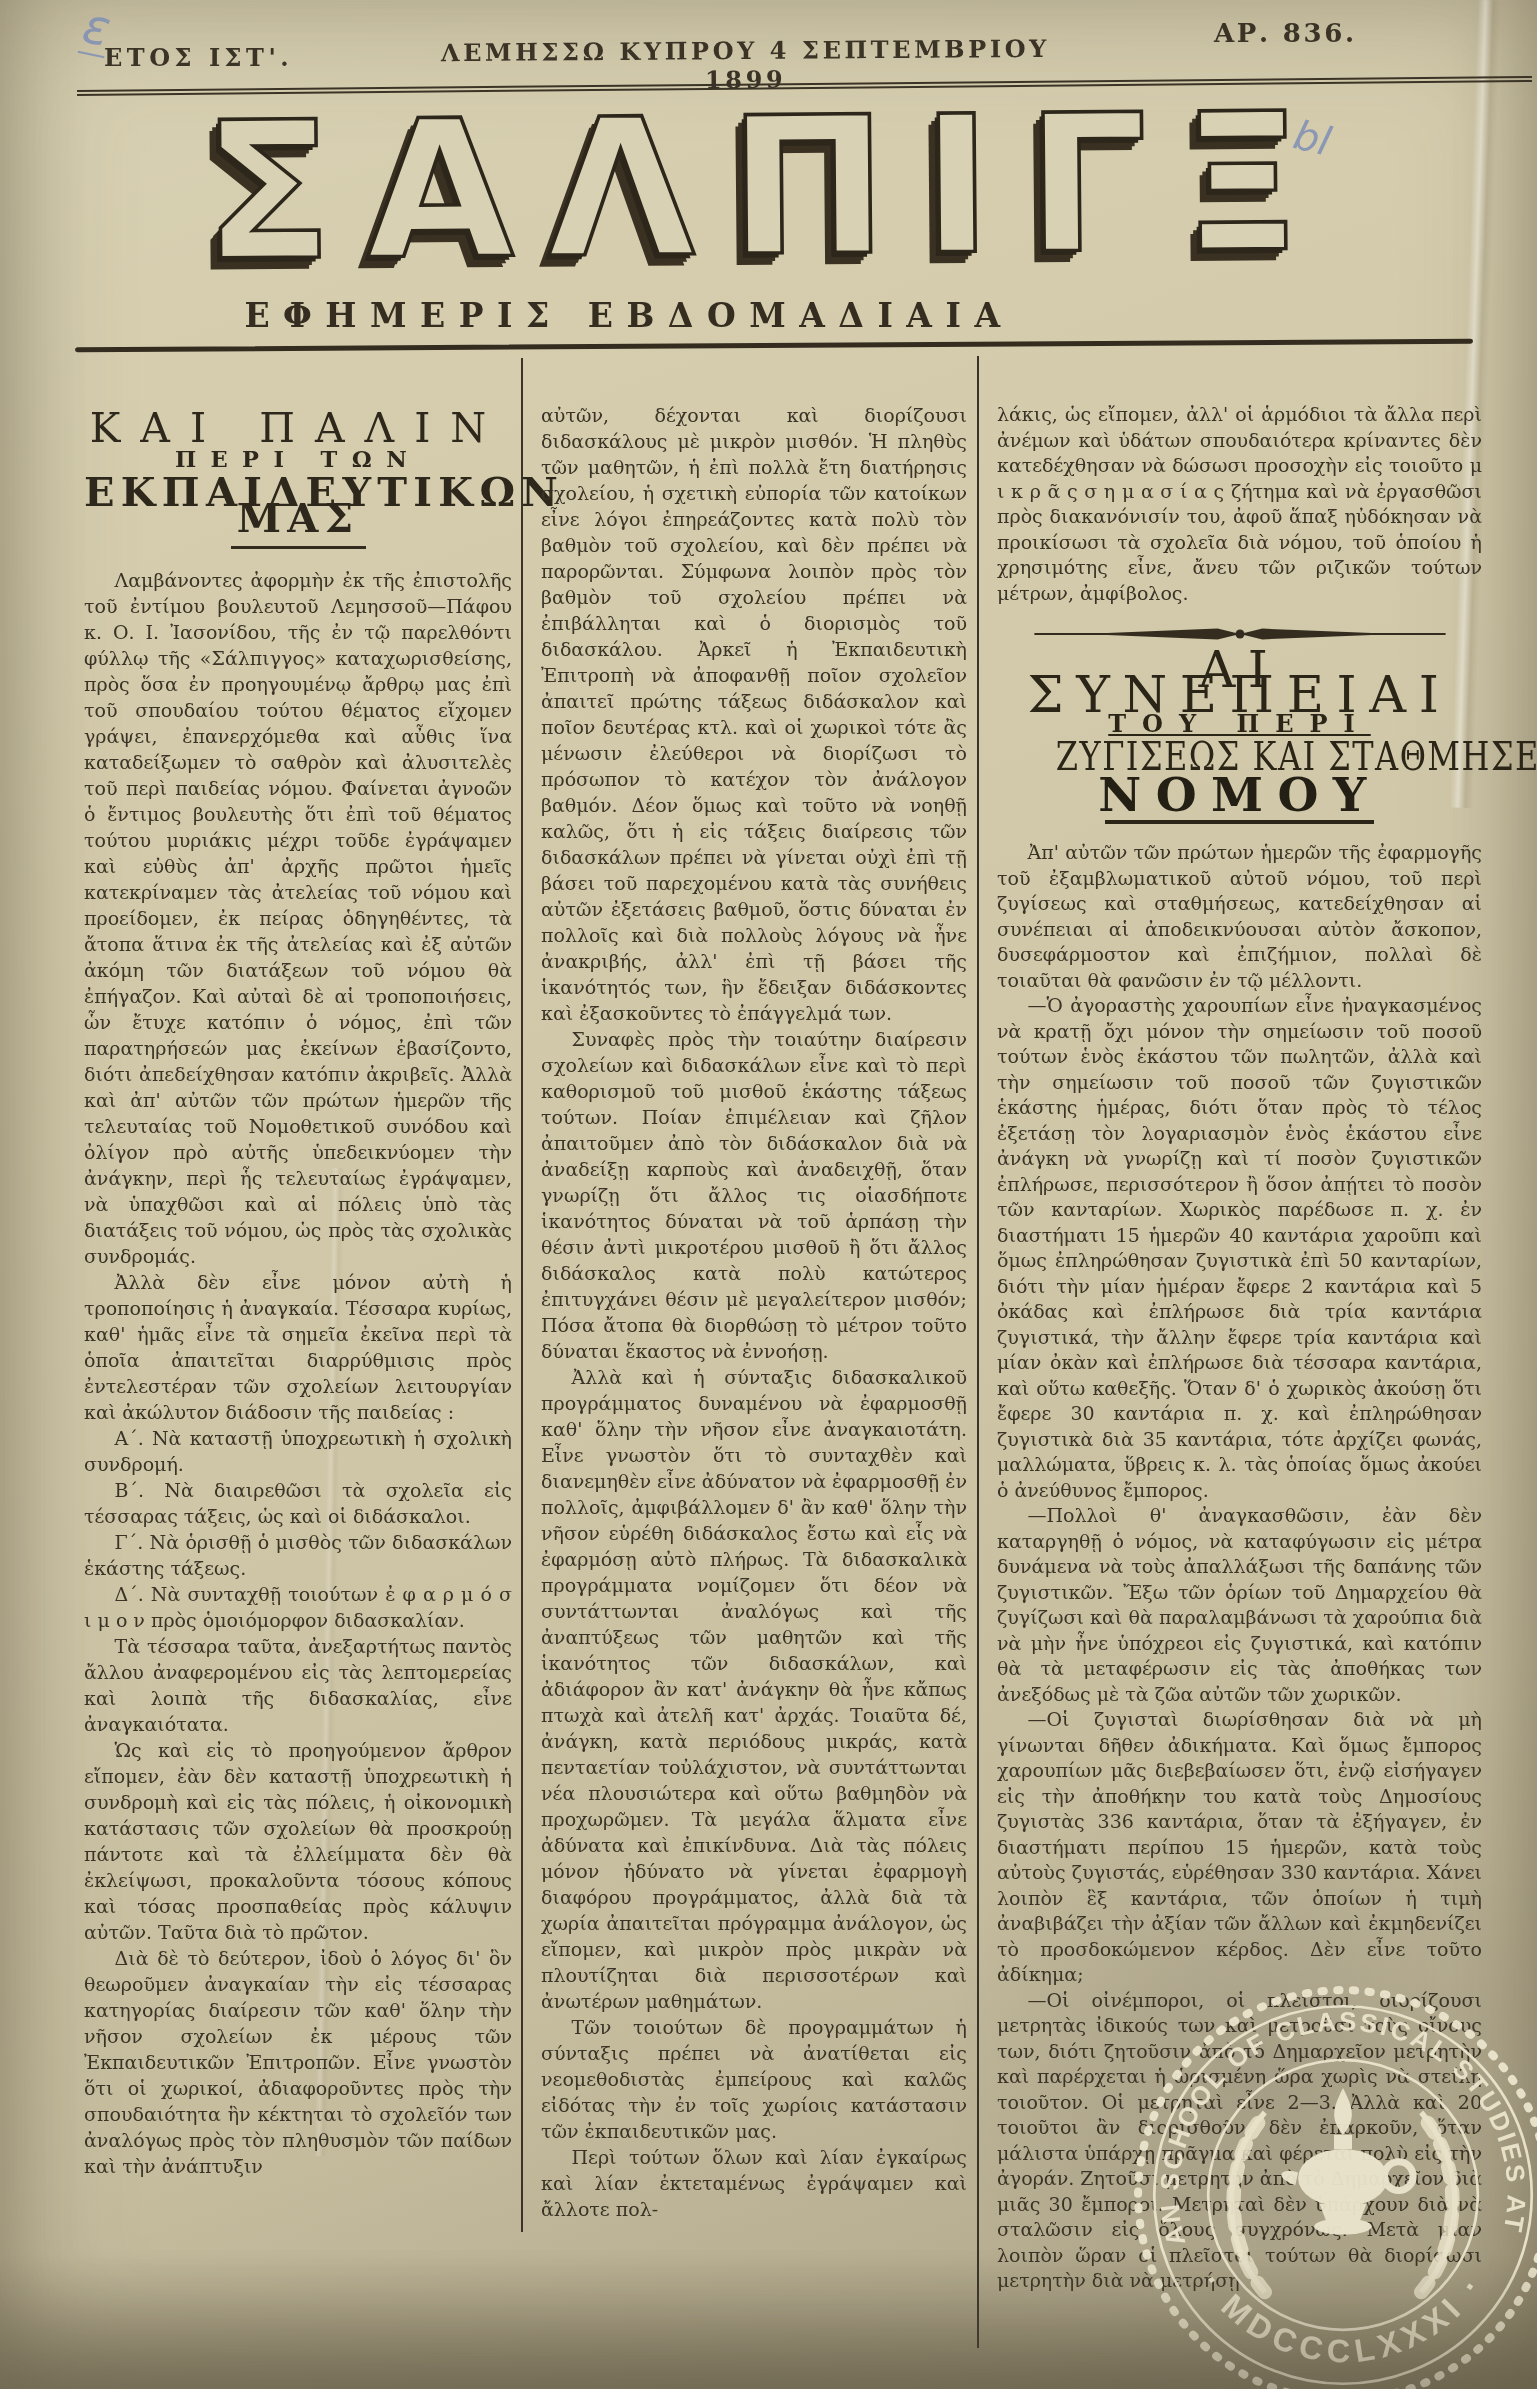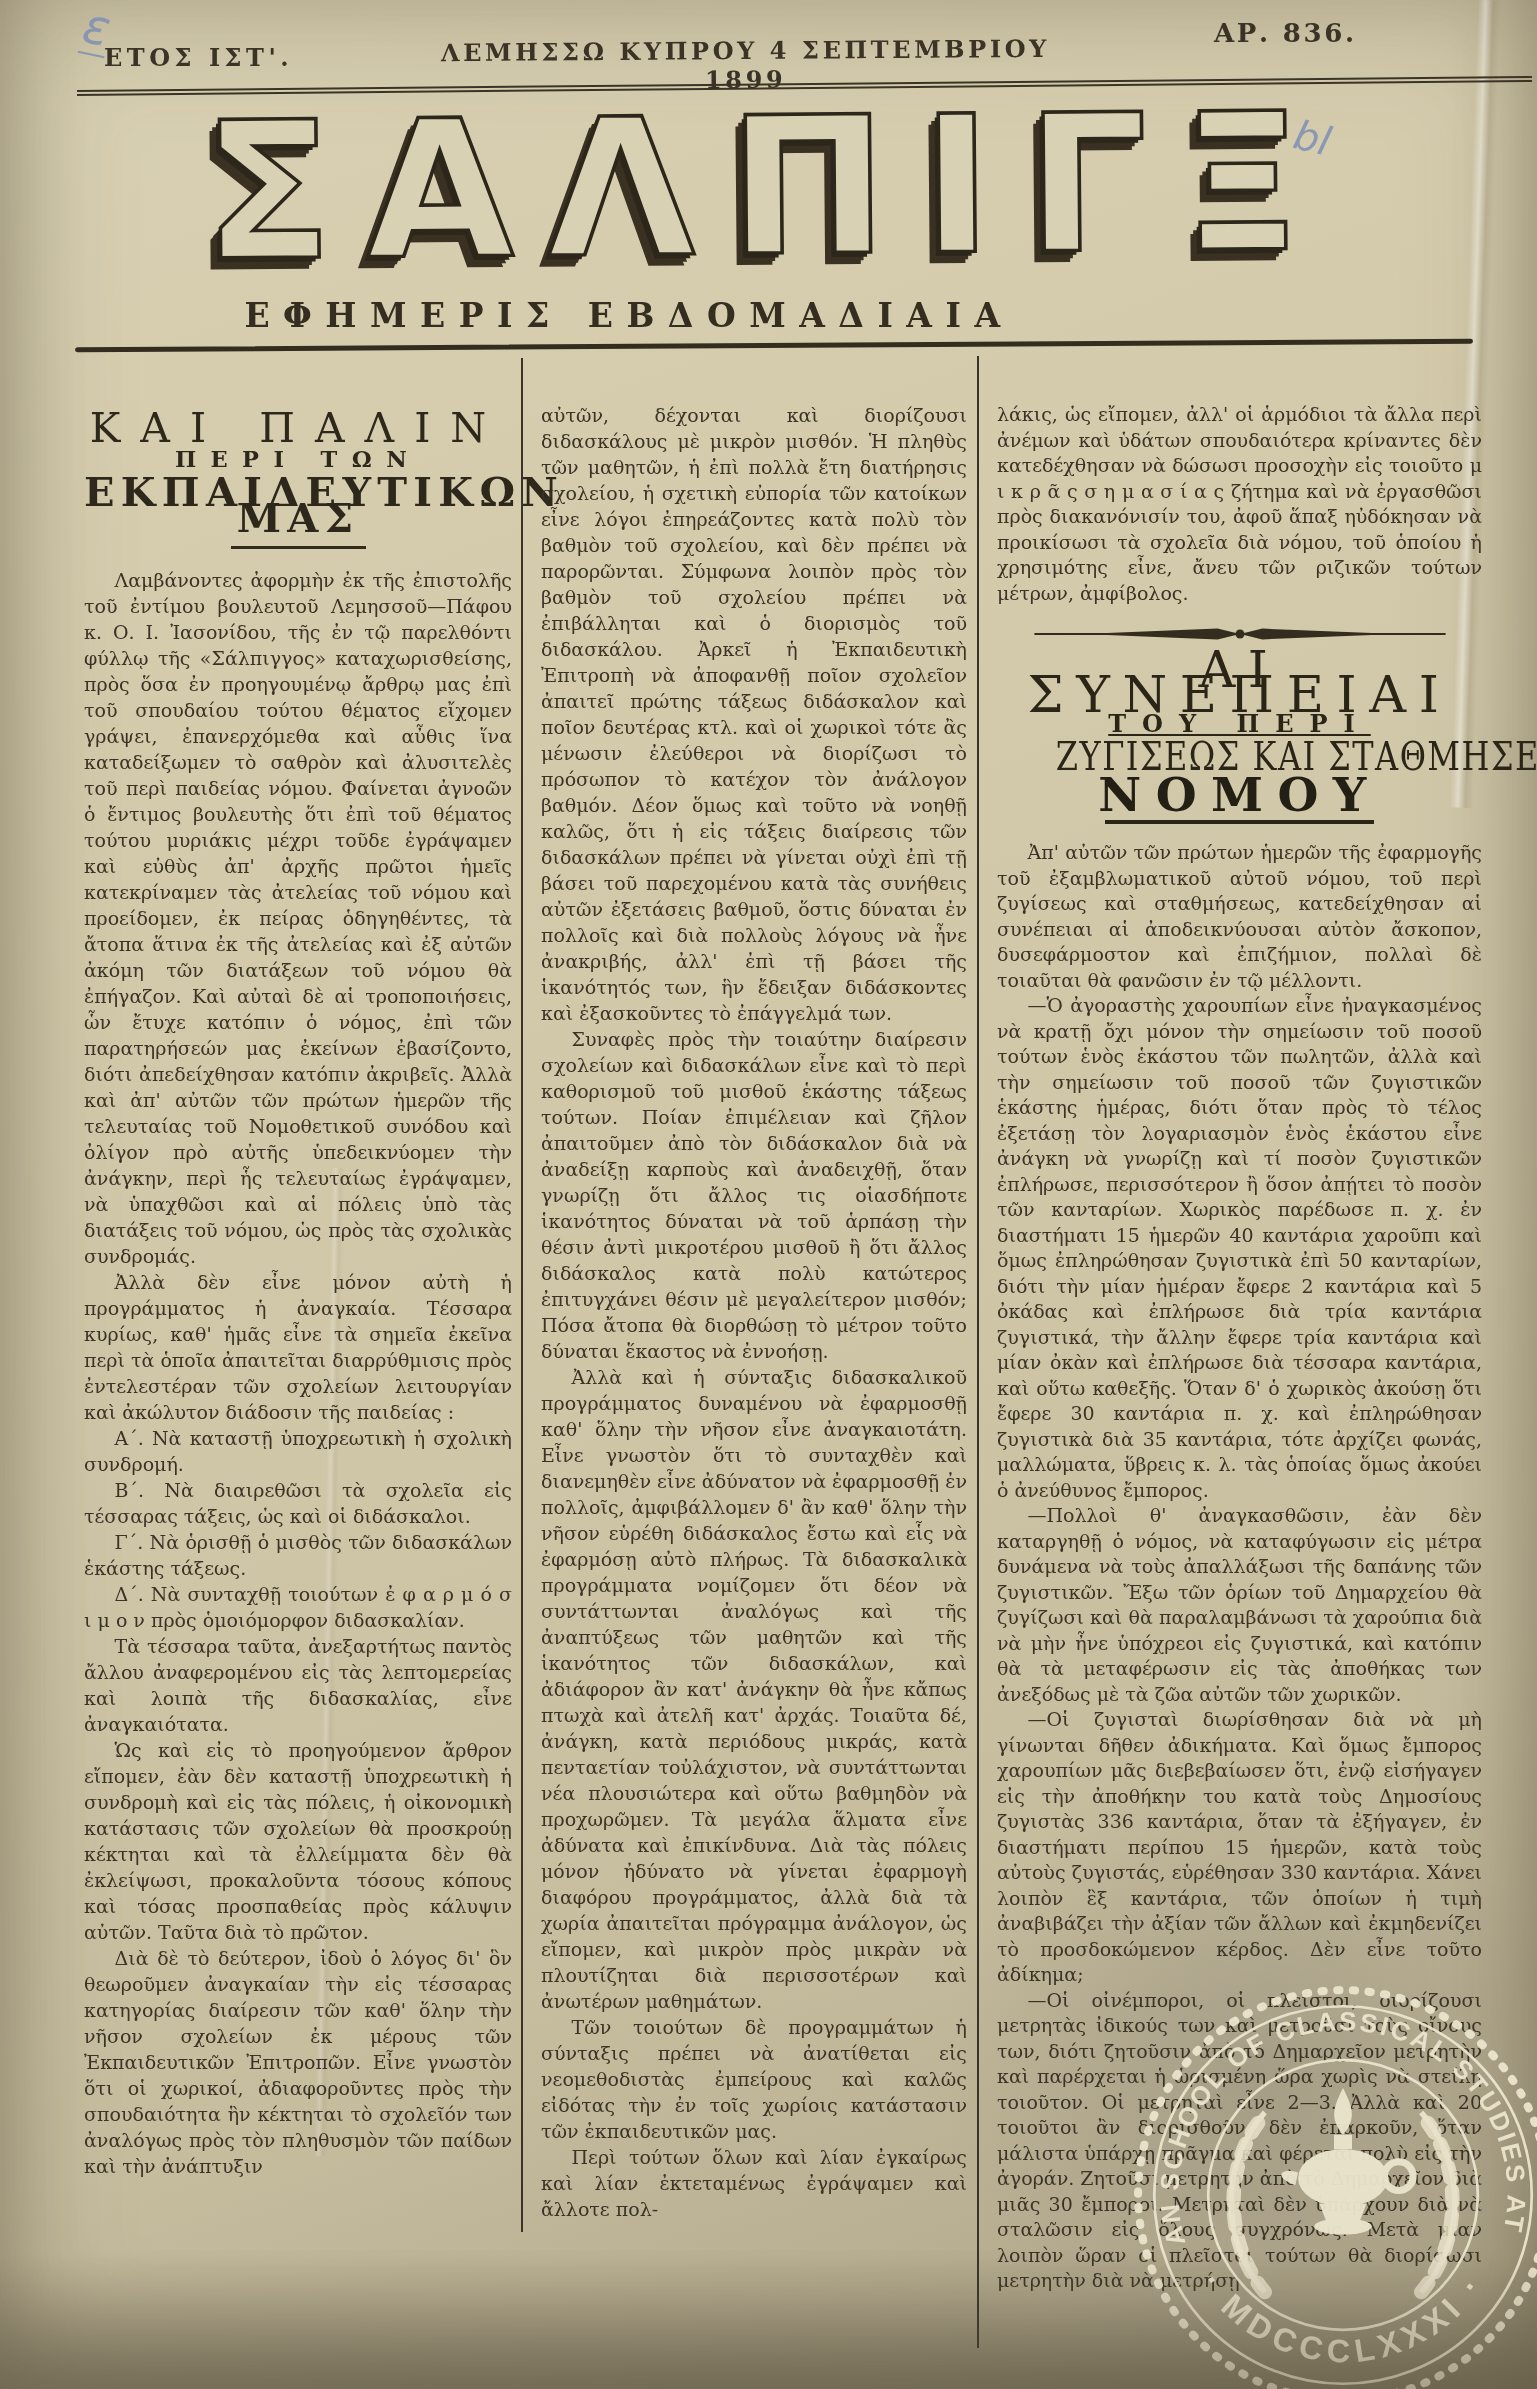--- a/index.html
+++ b/index.html
@@ -98,27 +98,27 @@
 
   <div class="col col1">
     <div class="a1-head">
       <div class="a1-l1">ΚΑΙ ΠΑΛΙΝ</div>
       <div class="a1-l2">ΠΕΡΙ ΤΩΝ</div>
       <div class="a1-l3">ΕΚΠΑΙΔΕΥΤΙΚΩΝ ΜΑΣ</div>
       <div class="head-rule"></div>
     </div>
     <div>
         <p class="para">Λαμβάνοντες ἀφορμὴν ἐκ τῆς ἐπιστολῆς τοῦ ἐντίμου βουλευτοῦ Λεμησσοῦ—Πάφου κ. Ο. Ι. Ἰασονίδου, τῆς ἐν τῷ παρελθόντι φύλλῳ τῆς «Σάλπιγγος» καταχωρισθείσης, πρὸς ὅσα ἐν προηγουμένῳ ἄρθρῳ μας ἐπὶ τοῦ σπουδαίου τούτου θέματος εἴχομεν γράψει, ἐπανερχόμεθα καὶ αὖθις ἵνα καταδείξωμεν τὸ σαθρὸν καὶ ἀλυσιτελὲς τοῦ περὶ παιδείας νόμου. Φαίνεται ἀγνοῶν ὁ ἔντιμος βουλευτὴς ὅτι ἐπὶ τοῦ θέματος τούτου μυριάκις μέχρι τοῦδε ἐγράψαμεν καὶ εὐθὺς ἀπ' ἀρχῆς πρῶτοι ἡμεῖς κατεκρίναμεν τὰς ἀτελείας τοῦ νόμου καὶ προείδομεν, ἐκ πείρας ὁδηγηθέντες, τὰ ἄτοπα ἅτινα ἐκ τῆς ἀτελείας καὶ ἐξ αὐτῶν ἀκόμη τῶν διατάξεων τοῦ νόμου θὰ ἐπήγαζον. Καὶ αὐταὶ δὲ αἱ τροποποιήσεις, ὧν ἔτυχε κατόπιν ὁ νόμος, ἐπὶ τῶν παρατηρήσεών μας ἐκείνων ἐβασίζοντο, διότι ἀπεδείχθησαν κατόπιν ἀκριβεῖς. Ἀλλὰ καὶ ἀπ' αὐτῶν τῶν πρώτων ἡμερῶν τῆς τελευταίας τοῦ Νομοθετικοῦ συνόδου καὶ ὀλίγον πρὸ αὐτῆς ὑπεδεικνύομεν τὴν ἀνάγκην, περὶ ἧς τελευταίως ἐγράψαμεν, νὰ ὑπαχθῶσι καὶ αἱ πόλεις ὑπὸ τὰς διατάξεις τοῦ νόμου, ὡς πρὸς τὰς σχολικὰς συνδρομάς.</p>
-        <p class="para">Ἀλλὰ δὲν εἶνε μόνον αὐτὴ ἡ προγράμματος ἡ ἀναγκαία. Τέσσαρα κυρίως, καθ' ἡμᾶς εἶνε τὰ σημεῖα ἐκεῖνα περὶ τὰ ὁποῖα ἀπαιτεῖται διαρρύθμισις πρὸς ἐντελεστέραν τῶν σχολείων λειτουργίαν καὶ ἀκώλυτον διάδοσιν τῆς παιδείας :</p>
+        <p class="para">Ἀλλὰ δὲν εἶνε μόνον αὐτὴ ἡ τροποποίησις ἡ ἀναγκαία. Τέσσαρα κυρίως, καθ' ἡμᾶς εἶνε τὰ σημεῖα ἐκεῖνα περὶ τὰ ὁποῖα ἀπαιτεῖται διαρρύθμισις πρὸς ἐντελεστέραν τῶν σχολείων λειτουργίαν καὶ ἀκώλυτον διάδοσιν τῆς παιδείας :</p>
         <p class="para">Α΄. Νὰ καταστῇ ὑποχρεωτικὴ ἡ σχολικὴ συνδρομή.</p>
         <p class="para">Β΄. Νὰ διαιρεθῶσι τὰ σχολεῖα εἰς τέσσαρας τάξεις, ὡς καὶ οἱ διδάσκαλοι.</p>
         <p class="para">Γ΄. Νὰ ὁρισθῇ ὁ μισθὸς τῶν διδασκάλων ἑκάστης τάξεως.</p>
         <p class="para">Δ΄. Νὰ συνταχθῇ τοιούτων ἐ φ α ρ μ ό σ ι μ ο ν πρὸς ὁμοιόμορφον διδασκαλίαν.</p>
         <p class="para">Τὰ τέσσαρα ταῦτα, ἀνεξαρτήτως παντὸς ἄλλου ἀναφερομένου εἰς τὰς λεπτομερείας καὶ λοιπὰ τῆς διδασκαλίας, εἶνε ἀναγκαιότατα.</p>
-        <p class="para">Ὡς καὶ εἰς τὸ προηγούμενον ἄρθρον εἴπομεν, ἐὰν δὲν καταστῇ ὑποχρεωτικὴ ἡ συνδρομὴ καὶ εἰς τὰς πόλεις, ἡ οἰκονομικὴ κατάστασις τῶν σχολείων θὰ προσκρούῃ κέκτηται καὶ τὰ ἐλλείμματα δὲν θὰ ἐκλείψωσι, προκαλοῦντα τόσους κόπους καὶ τόσας προσπαθείας πρὸς κάλυψιν αὐτῶν. Ταῦτα διὰ τὸ πρῶτον.</p>
+        <p class="para">Ὡς καὶ εἰς τὸ προηγούμενον ἄρθρον εἴπομεν, ἐὰν δὲν καταστῇ ὑποχρεωτικὴ ἡ συνδρομὴ καὶ εἰς τὰς πόλεις, ἡ οἰκονομικὴ κατάστασις τῶν σχολείων θὰ προσκρούῃ πάντοτε καὶ τὰ ἐλλείμματα δὲν θὰ ἐκλείψωσι, προκαλοῦντα τόσους κόπους καὶ τόσας προσπαθείας πρὸς κάλυψιν αὐτῶν. Ταῦτα διὰ τὸ πρῶτον.</p>
         <p class="para">Διὰ δὲ τὸ δεύτερον, ἰδοὺ ὁ λόγος δι' ὃν θεωροῦμεν ἀναγκαίαν τὴν εἰς τέσσαρας κατηγορίας διαίρεσιν τῶν καθ' ὅλην τὴν νῆσον σχολείων ἐκ μέρους τῶν Ἐκπαιδευτικῶν Ἐπιτροπῶν. Εἶνε γνωστὸν ὅτι οἱ χωρικοί, ἀδιαφοροῦντες πρὸς τὴν σπουδαιότητα ἣν κέκτηται τὸ σχολεῖόν των ἀναλόγως πρὸς τὸν πληθυσμὸν τῶν παίδων καὶ τὴν ἀνάπτυξιν</p>
       </div>
   </div>
 
   <div class="col col2">
     <div>
         <p class="para cont">αὐτῶν, δέχονται καὶ διορίζουσι διδασκάλους μὲ μικρὸν μισθόν. Ἡ πληθὺς τῶν μαθητῶν, ἡ ἐπὶ πολλὰ ἔτη διατήρησις σχολείου, ἡ σχετικὴ εὐπορία τῶν κατοίκων εἶνε λόγοι ἐπηρεάζοντες κατὰ πολὺ τὸν βαθμὸν τοῦ σχολείου, καὶ δὲν πρέπει νὰ παρορῶνται. Σύμφωνα λοιπὸν πρὸς τὸν βαθμὸν τοῦ σχολείου πρέπει νὰ ἐπιβάλληται καὶ ὁ διορισμὸς τοῦ διδασκάλου. Ἀρκεῖ ἡ Ἐκπαιδευτικὴ Ἐπιτροπὴ νὰ ἀποφανθῇ ποῖον σχολεῖον ἀπαιτεῖ πρώτης τάξεως διδάσκαλον καὶ ποῖον δευτέρας κτλ. καὶ οἱ χωρικοὶ τότε ἂς μένωσιν ἐλεύθεροι νὰ διορίζωσι τὸ πρόσωπον τὸ κατέχον τὸν ἀνάλογον βαθμόν. Δέον ὅμως καὶ τοῦτο νὰ νοηθῇ καλῶς, ὅτι ἡ εἰς τάξεις διαίρεσις τῶν διδασκάλων πρέπει νὰ γίνεται οὐχὶ ἐπὶ τῇ βάσει τοῦ παρεχομένου κατὰ τὰς συνήθεις αὐτῶν ἐξετάσεις βαθμοῦ, ὅστις δύναται ἐν πολλοῖς καὶ διὰ πολλοὺς λόγους νὰ ἦνε ἀνακριβής, ἀλλ' ἐπὶ τῇ βάσει τῆς ἱκανότητός των, ἣν ἔδειξαν διδάσκοντες καὶ ἐξασκοῦντες τὸ ἐπάγγελμά των.</p>
         <p class="para">Συναφὲς πρὸς τὴν τοιαύτην διαίρεσιν σχολείων καὶ διδασκάλων εἶνε καὶ τὸ περὶ καθορισμοῦ τοῦ μισθοῦ ἑκάστης τάξεως τούτων. Ποίαν ἐπιμέλειαν καὶ ζῆλον ἀπαιτοῦμεν ἀπὸ τὸν διδάσκαλον διὰ νὰ ἀναδείξῃ καρποὺς καὶ ἀναδειχθῇ, ὅταν γνωρίζῃ ὅτι ἄλλος τις οἱασδήποτε ἱκανότητος δύναται νὰ τοῦ ἁρπάσῃ τὴν θέσιν ἀντὶ μικροτέρου μισθοῦ ἢ ὅτι ἄλλος διδάσκαλος κατὰ πολὺ κατώτερος ἐπιτυγχάνει θέσιν μὲ μεγαλείτερον μισθόν; Πόσα ἄτοπα θὰ διορθώσῃ τὸ μέτρον τοῦτο δύναται ἕκαστος νὰ ἐννοήσῃ.</p>
         <p class="para">Ἀλλὰ καὶ ἡ σύνταξις διδασκαλικοῦ προγράμματος δυναμένου νὰ ἐφαρμοσθῇ καθ' ὅλην τὴν νῆσον εἶνε ἀναγκαιοτάτη. Εἶνε γνωστὸν ὅτι τὸ συνταχθὲν καὶ διανεμηθὲν εἶνε ἀδύνατον νὰ ἐφαρμοσθῇ ἐν πολλοῖς, ἀμφιβάλλομεν δ' ἂν καθ' ὅλην τὴν νῆσον εὑρέθη διδάσκαλος ἔστω καὶ εἷς νὰ ἐφαρμόσῃ αὐτὸ πλήρως. Τὰ διδασκαλικὰ προγράμματα νομίζομεν ὅτι δέον νὰ συντάττωνται ἀναλόγως καὶ τῆς ἀναπτύξεως τῶν μαθητῶν καὶ τῆς ἱκανότητος τῶν διδασκάλων, καὶ ἀδιάφορον ἂν κατ' ἀνάγκην θὰ ἦνε κἄπως πτωχὰ καὶ ἀτελῆ κατ' ἀρχάς. Τοιαῦτα δέ, ἀνάγκη, κατὰ περιόδους μικράς, κατὰ πενταετίαν τοὐλάχιστον, νὰ συντάττωνται νέα πλουσιώτερα καὶ οὕτω βαθμηδὸν νὰ προχωρῶμεν. Τὰ μεγάλα ἅλματα εἶνε ἀδύνατα καὶ ἐπικίνδυνα. Διὰ τὰς πόλεις μόνον ἠδύνατο νὰ γίνεται ἐφαρμογὴ διαφόρου προγράμματος, ἀλλὰ διὰ τὰ χωρία ἀπαιτεῖται πρόγραμμα ἀνάλογον, ὡς εἴπομεν, καὶ μικρὸν πρὸς μικρὰν νὰ πλουτίζηται διὰ περισσοτέρων καὶ ἀνωτέρων μαθημάτων.</p>
         <p class="para">Τῶν τοιούτων δὲ προγραμμάτων ἡ σύνταξις πρέπει νὰ ἀνατίθεται εἰς νεομεθοδιστὰς ἐμπείρους καὶ καλῶς εἰδότας τὴν ἐν τοῖς χωρίοις κατάστασιν τῶν ἐκπαιδευτικῶν μας.</p>

